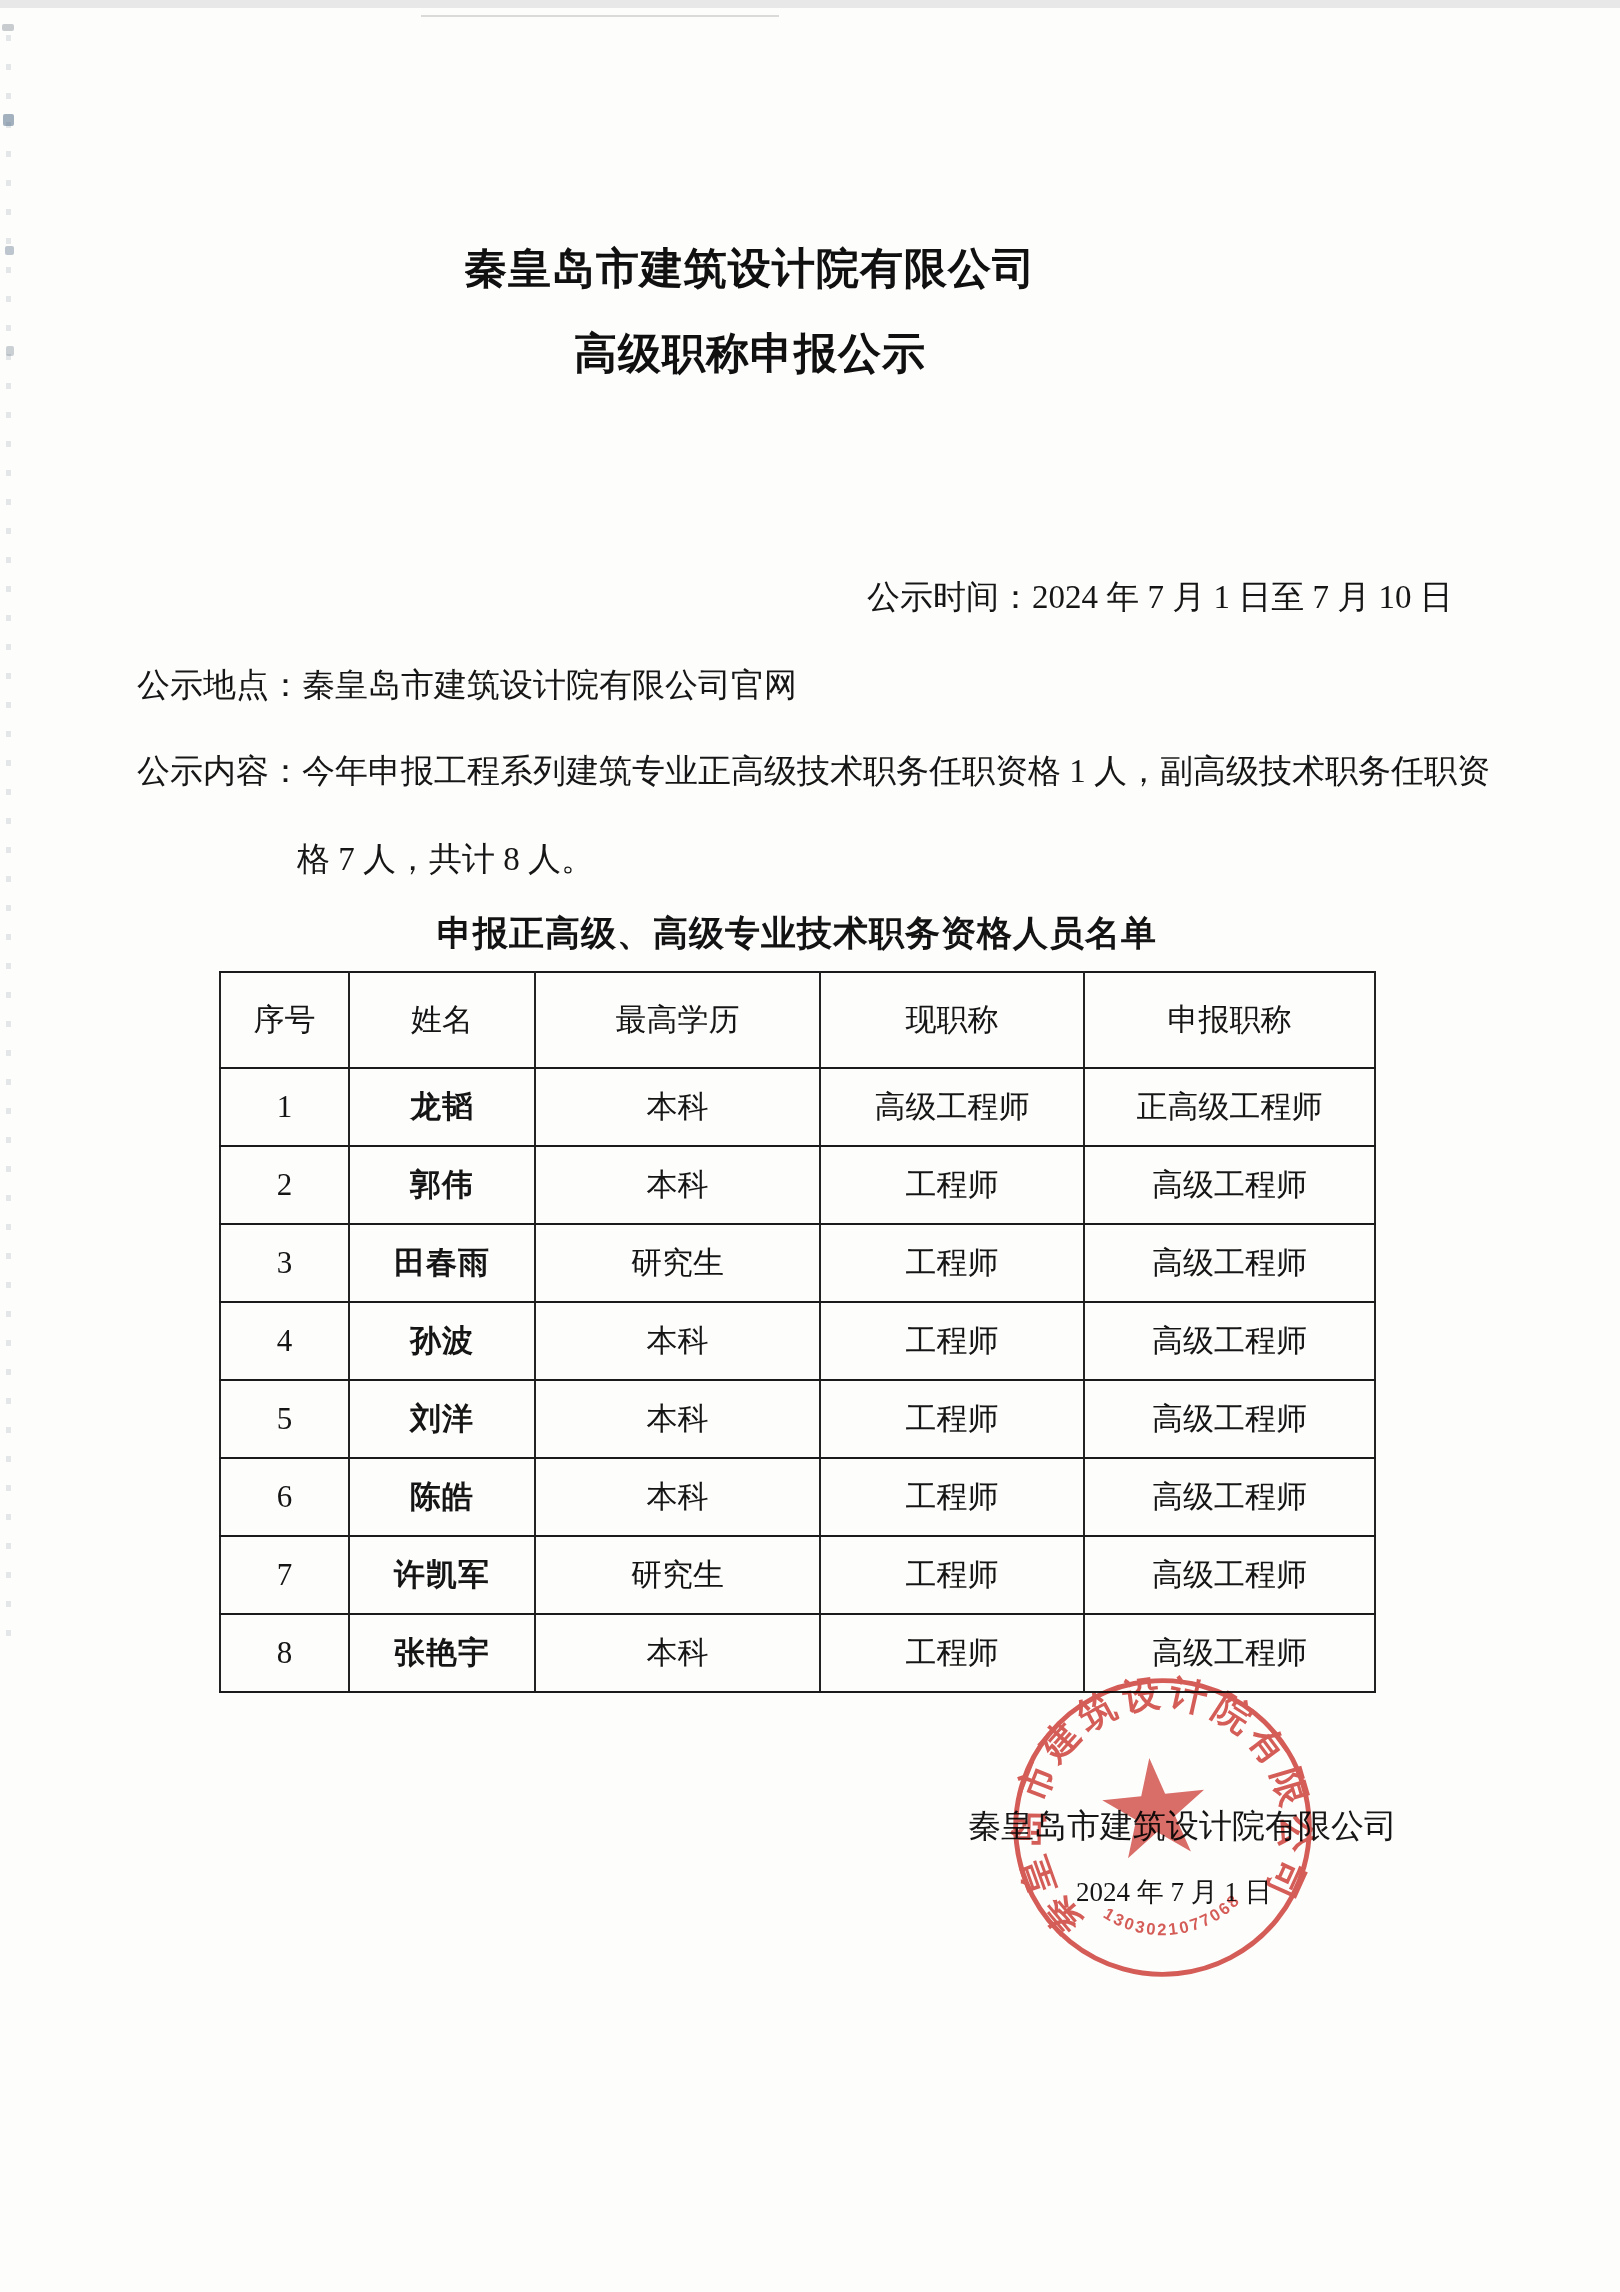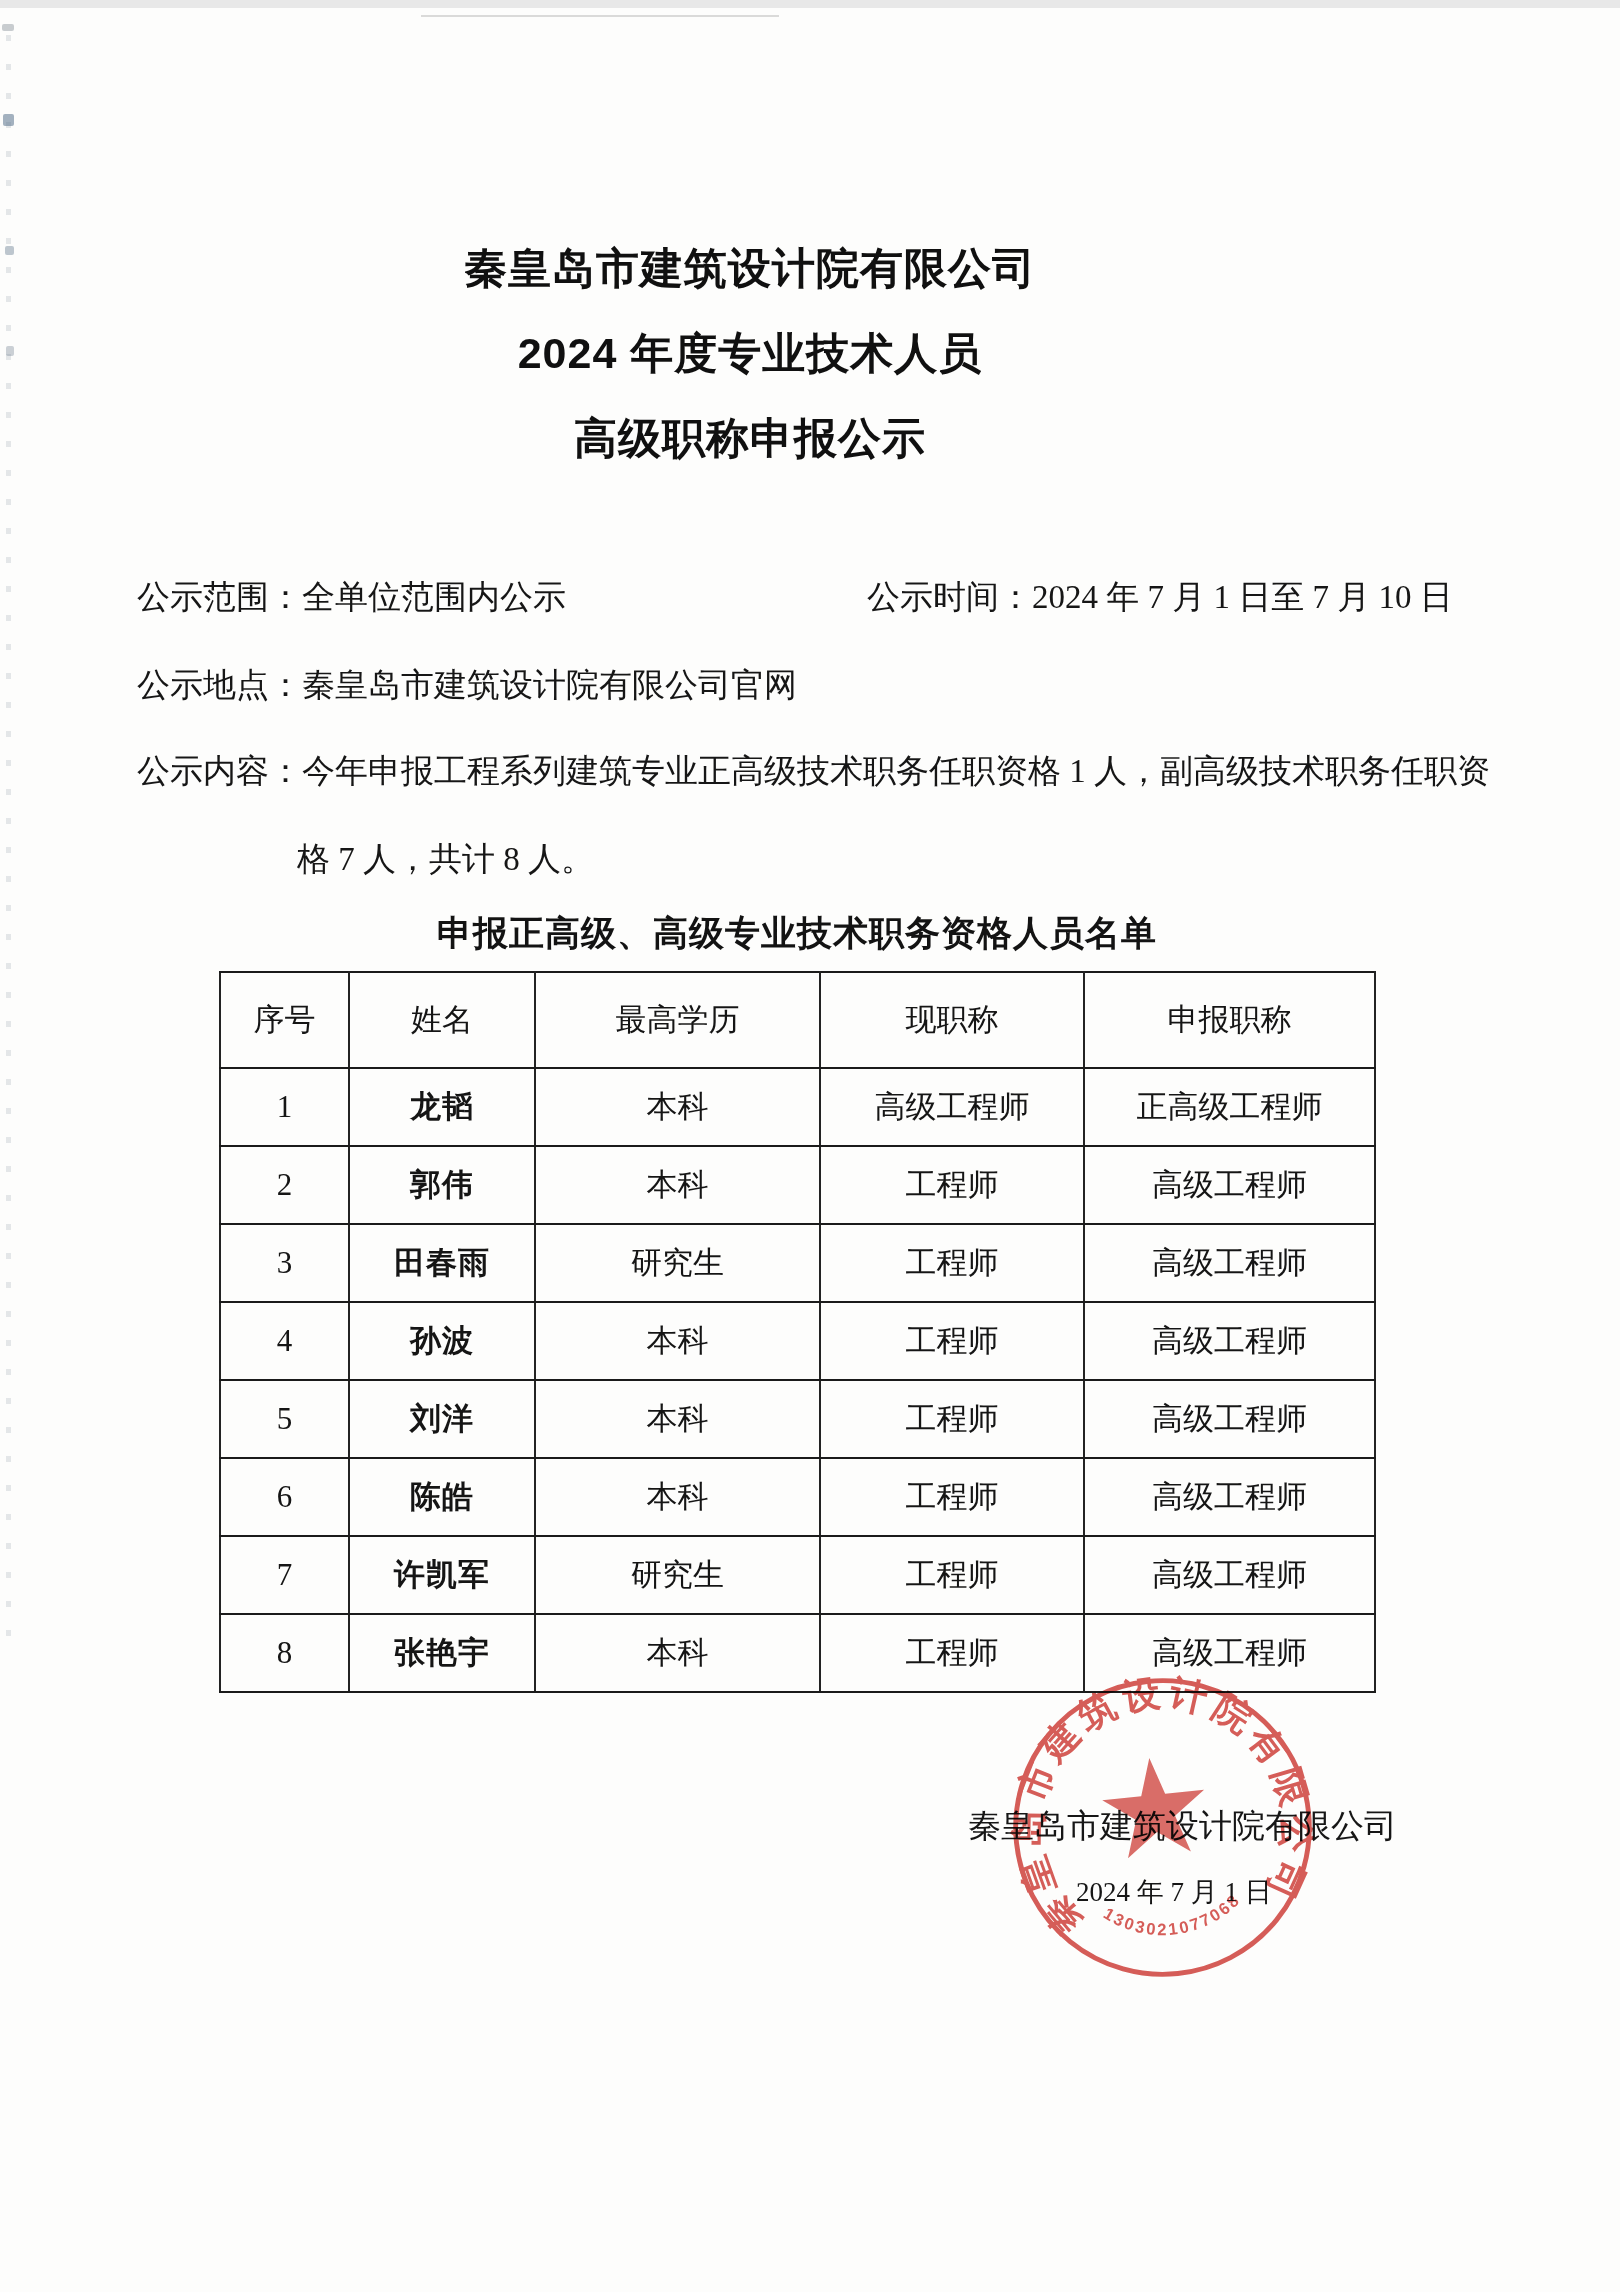--- a/index.html
+++ b/index.html
@@ -94,27 +94,25 @@
 
   <div class="edge-strip"></div>
   <div class="scan-dash dash-d"></div>
   <div class="scan-dash dash-a"></div>
   <div class="scan-dash dash-b"></div>
   <div class="scan-dash dash-c"></div>
   <div class="top-line"></div>
 
   <div class="title-block">
     <div>秦皇岛市建筑设计院有限公司</div>
-    <div>2024 年度专业技术人员</div>
     <div>高级职称申报公示</div>
   </div>
 
   <div class="meta">
     <div class="meta-line ml-1">
-      <span>公示范围：全单位范围内公示</span>
       <span class="time-part">公示时间：2024 年 7 月 1 日至 7 月 10 日</span>
     </div>
     <div class="meta-line ml-2">公示地点：秦皇岛市建筑设计院有限公司官网</div>
     <div class="meta-line ml-3">公示内容：今年申报工程系列建筑专业正高级技术职务任职资格 1 人，副高级技术职务任职资</div>
     <div class="meta-line ml-4">格 7 人，共计 8 人。</div>
   </div>
 
   <div class="table-title">申报正高级、高级专业技术职务资格人员名单</div>
 
   <table class="roster">

